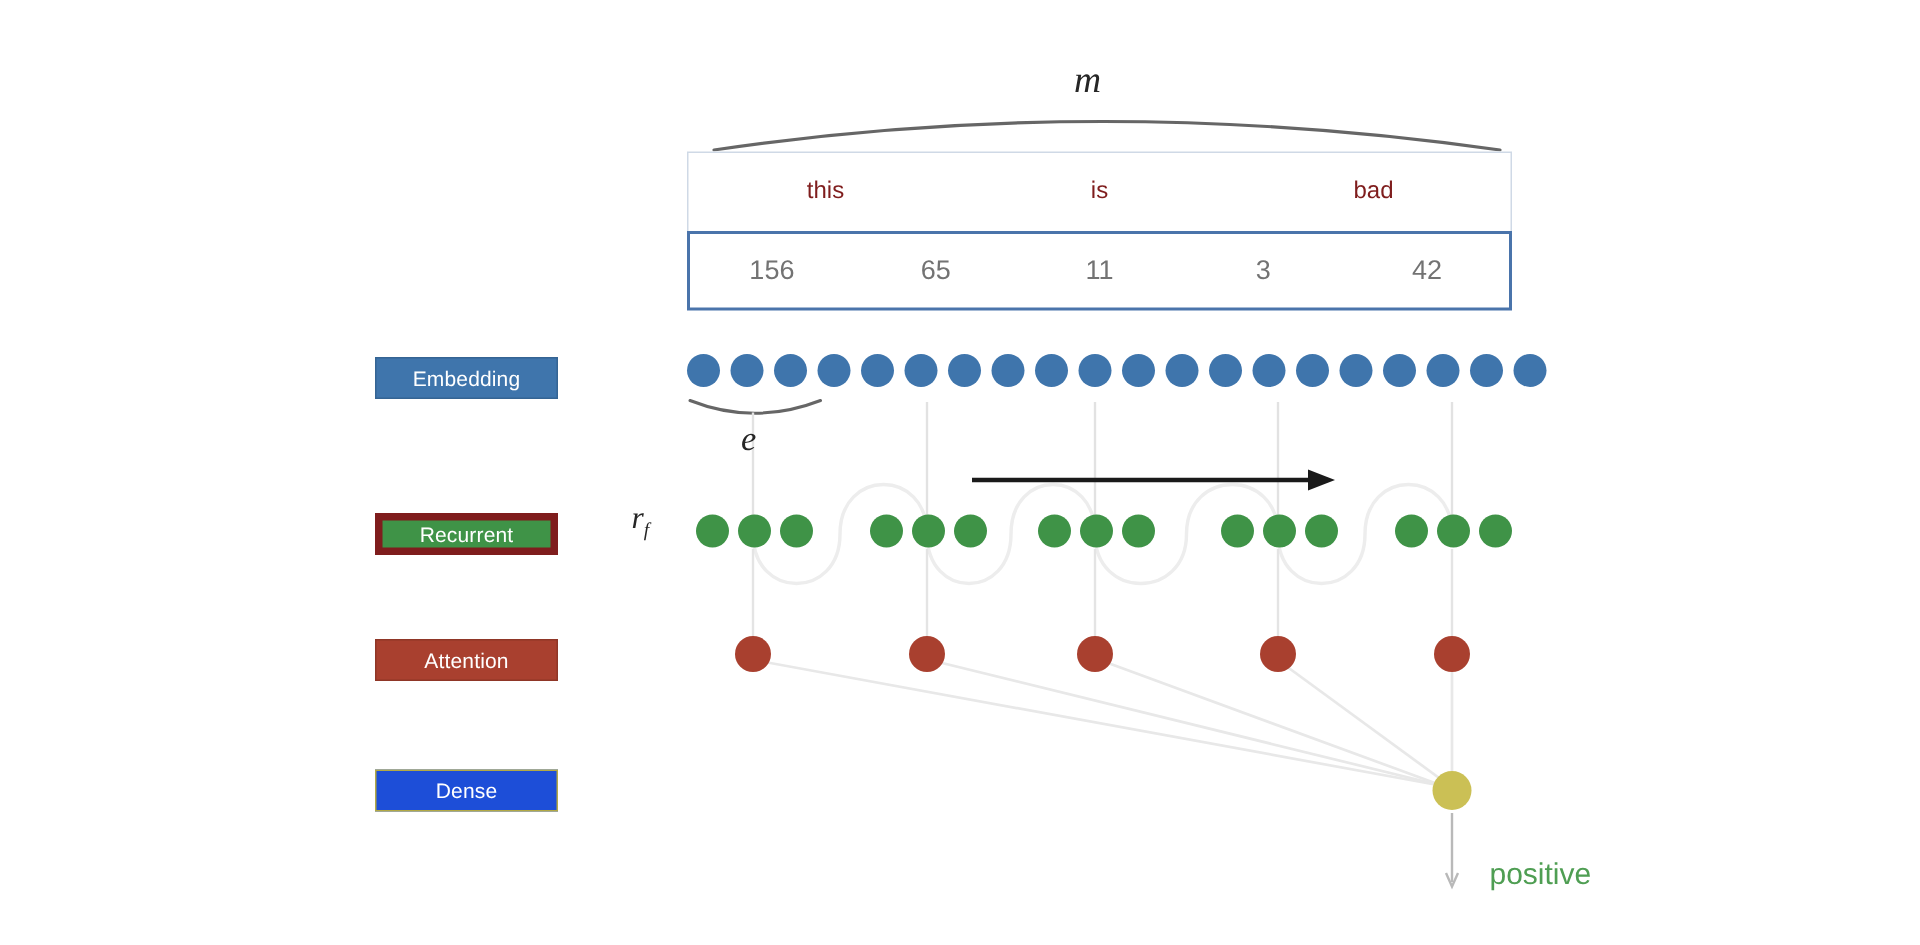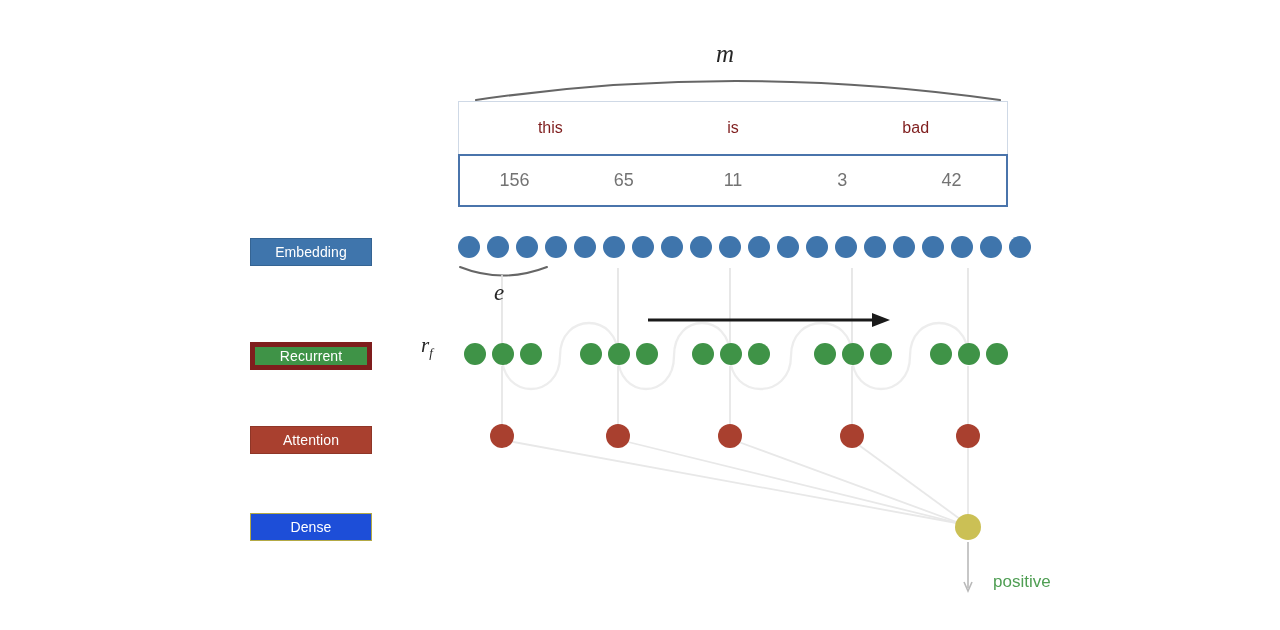--- a/index.html
+++ b/index.html
@@ -133,21 +133,21 @@
   #label-rf sub {
     font-size: 13px;
     font-style: italic;
   }
 
   
   #output-label {
     position: absolute;
     left: 993px;
     top: 572px;
-    font-size: 17px;
+    font-size: 20px;
     color: #4f9e53;
   }
 </style>
 </head>
 <body>
 
 <div id="canvas">
 
 
   <svg id="wires" viewBox="0 0 1280 630" xmlns="http://www.w3.org/2000/svg">

